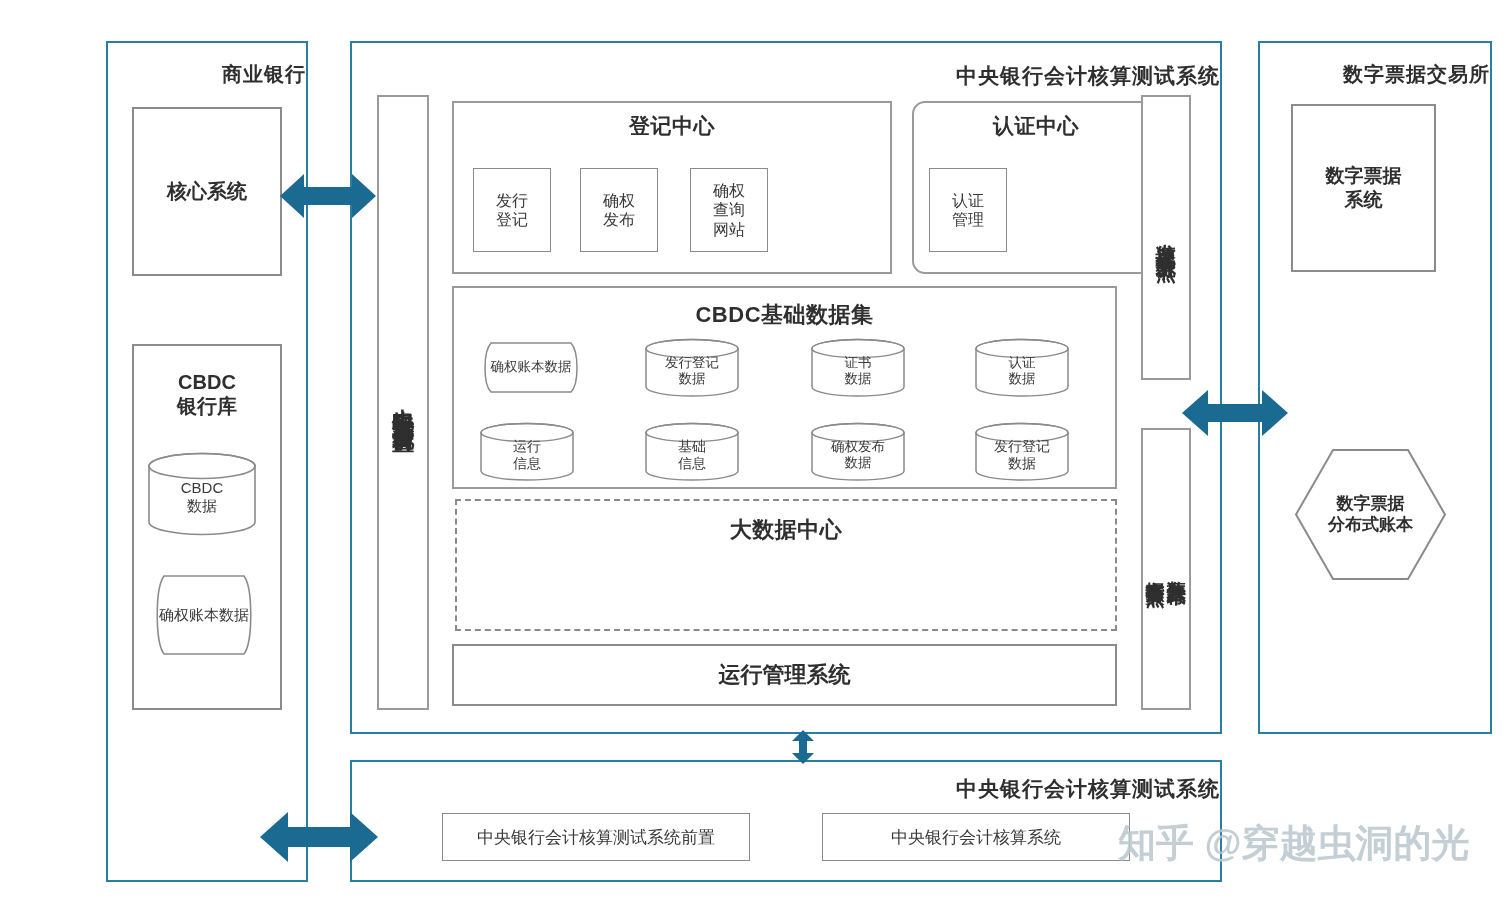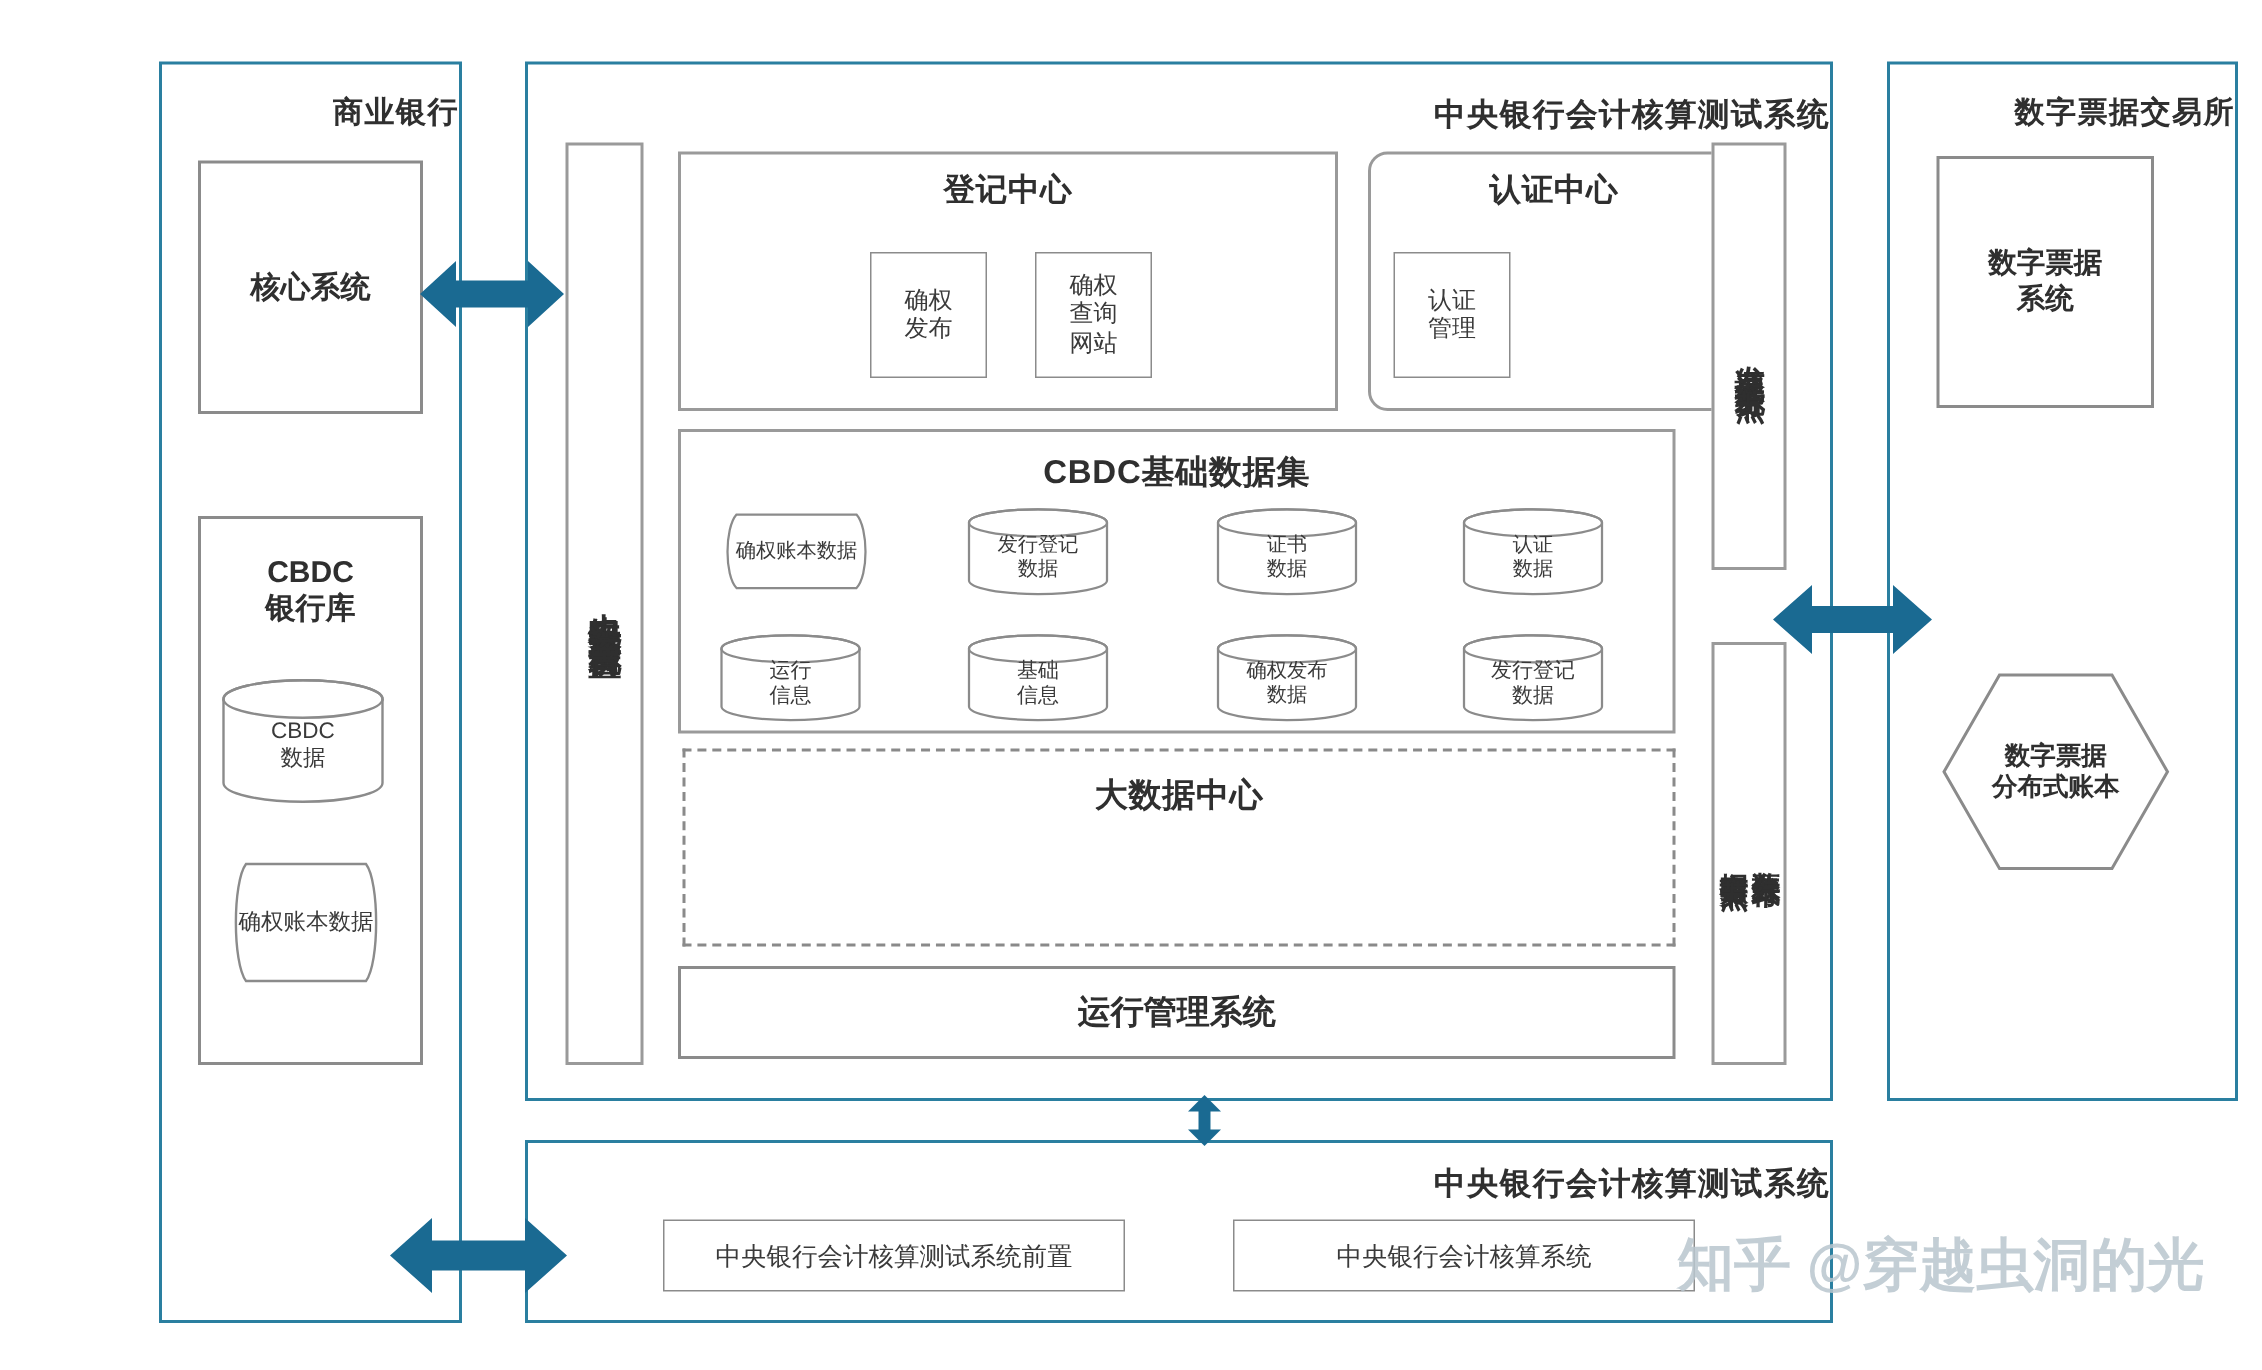--- a/index.html
+++ b/index.html
@@ -166,20 +166,24 @@
     <div class="panel-title" style="margin-top:19px; font-size:21px;">中央银行会计核算测试系统</div>
   </div>
 
   <div class="vbox" style="left:377px; top:95px; width:52px; height:615px;">
     <div class="vtext" style="font-size:22px;">中央银行数字货币系统前置</div>
   </div>
 
   <div class="group" style="left:452px; top:101px; width:440px; height:173px;">
     <div class="g-title" style="margin-top:9px; font-size:21px;">登记中心</div>
   </div>
+  <div class="gbox thin" style="left:473px; top:168px; width:78px; height:84px; flex-direction:column; font-size:16px; line-height:1.2;">
+    <span>发行</span>
+    <span>登记</span>
+  </div>
   <div class="gbox thin" style="left:580px; top:168px; width:78px; height:84px; flex-direction:column; font-size:16px; line-height:1.2;">
     <span>确权</span>
     <span>发布</span>
   </div>
   <div class="gbox thin" style="left:690px; top:168px; width:78px; height:84px; flex-direction:column; font-size:16px; line-height:1.2;">
     <span>确权</span>
     <span>查询</span>
     <span>网站</span>
   </div>
 

